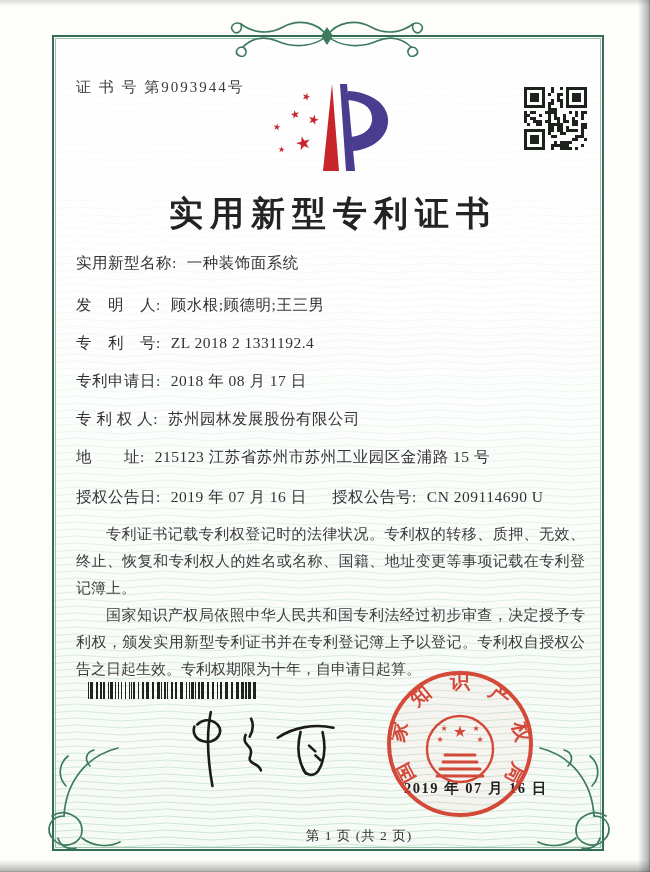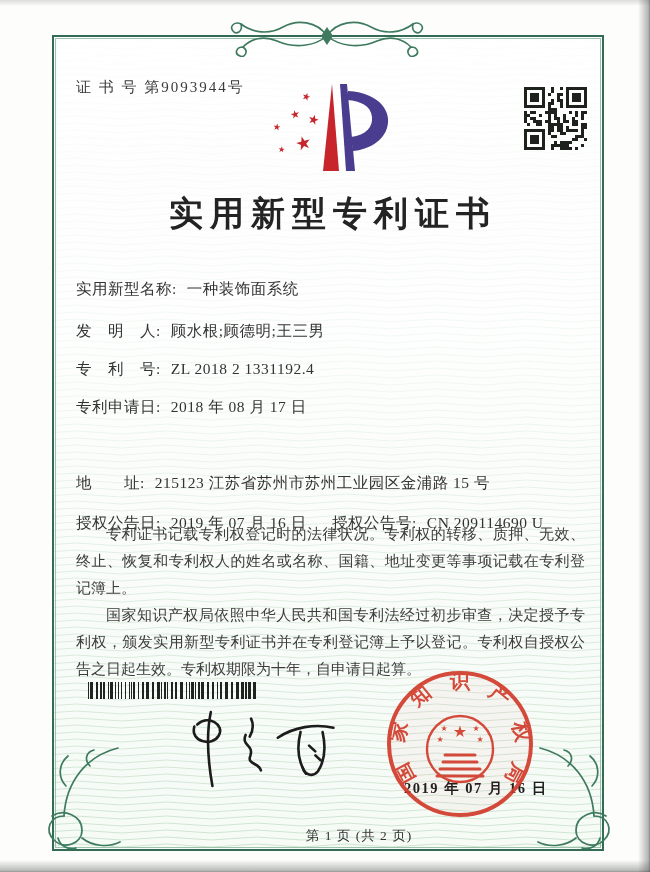--- a/index.html
+++ b/index.html
@@ -22,21 +22,21 @@
   .ornament-top{position:absolute;left:213px;top:15px;z-index:3;}
   .corner{position:absolute;z-index:3;}
   .corner-bl{left:42px;top:742px;}
   .corner-br{left:532px;top:742px;transform:scaleX(-1);}
   
   .cert-no{position:absolute;left:76px;top:78px;font-size:15px;letter-spacing:2px;color:#3a3a3a;z-index:4;}
   .logo{position:absolute;left:272px;top:82px;z-index:4;}
   .qr{position:absolute;left:524px;top:87px;width:63px;height:63px;z-index:4;}
   .title{position:absolute;left:0;top:183px;width:100%;margin:8px;text-align:center;
          font-size:34px;font-weight:700;letter-spacing:7px;color:#232323;z-index:4;}
-  .row{position:absolute;left:76px;width:505px;font-size:15.5px;color:#333;letter-spacing:.5px;z-index:4;white-space:nowrap;margin-top:26px;}
+  .row{position:absolute;left:76px;width:505px;font-size:15.5px;color:#333;letter-spacing:.5px;z-index:4;white-space:nowrap;}
   .row .lab{margin-right:10px;}
   .r1{top:253px;} .r2{top:295px;} .r3{top:333px;} .r4{top:371px;} .r5{top:409px;} .r6{top:447px;} .r7{top:487px;}
   .r7 .col2{position:absolute;left:256px;top:0;}
   .body-text{position:absolute;left:76px;top:521px;width:509px;font-size:15px;line-height:1.8;
              color:#3c3c3c;text-align:justify;z-index:4;}
   .body-text p{margin:0;text-indent:2em;}
   .barcode{position:absolute;left:88px;top:682px;width:168px;height:17px;z-index:4;}
   .barcode i{position:absolute;top:0;height:100%;background:#20241f;}
   .official-block{position:absolute;left:90px;top:726px;font-size:15.5px;line-height:1.85;color:#2a2a2a;z-index:4;}
   .signature{position:absolute;left:182px;top:702px;z-index:4;transform:rotate(-2deg);}
@@ -259,20 +259,23 @@
   </div>
   <div class="row r2">
     <span class="lab">发　明　人:</span><span class="val">顾水根;顾德明;王三男</span>
   </div>
   <div class="row r3">
     <span class="lab">专　利　号:</span><span class="val">ZL 2018 2 1331192.4</span>
   </div>
   <div class="row r4">
     <span class="lab">专利申请日:</span><span class="val">2018 年 08 月 17 日</span>
   </div>
+  <div class="row r5">
+    <span class="lab">专 利 权 人:</span><span class="val">苏州园林发展股份有限公司</span>
+  </div>
   <div class="row r6">
     <span class="lab">地　　址:</span><span class="val">215123 江苏省苏州市苏州工业园区金浦路 15 号</span>
   </div>
   <div class="row r7">
     <span class="lab">授权公告日:</span><span class="val">2019 年 07 月 16 日</span>
     <span class="col2"><span class="lab">授权公告号:</span><span class="val">CN 209114690 U</span></span>
   </div>
 
   <div class="body-text">
     <p>专利证书记载专利权登记时的法律状况。专利权的转移、质押、无效、终止、恢复和专利权人的姓名或名称、国籍、地址变更等事项记载在专利登记簿上。</p>

